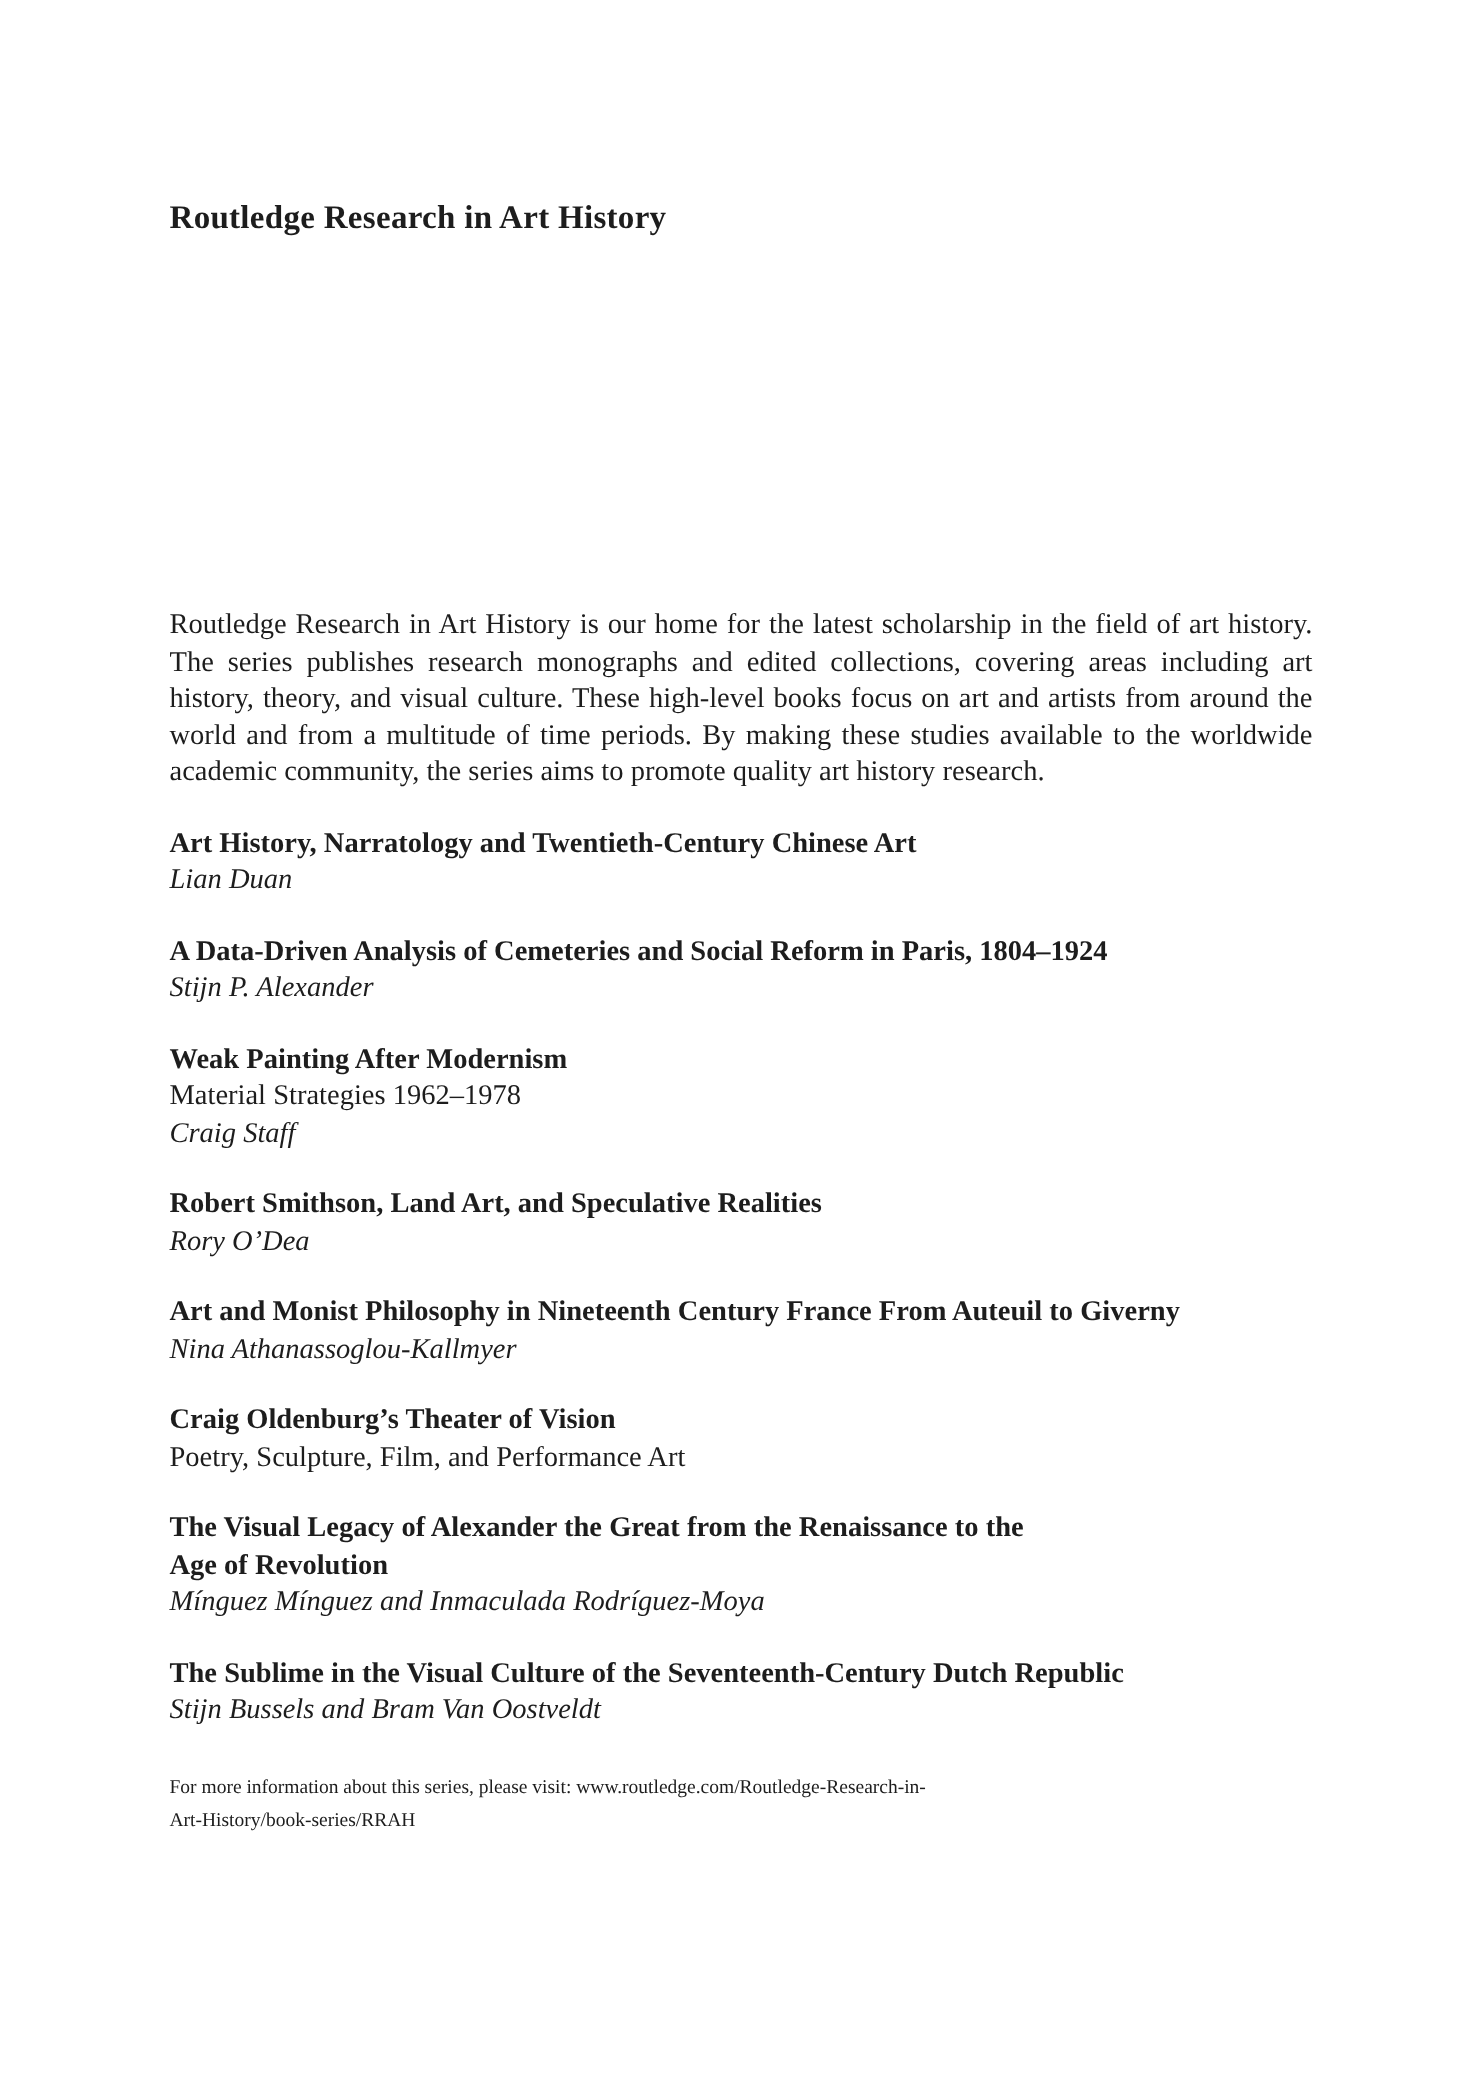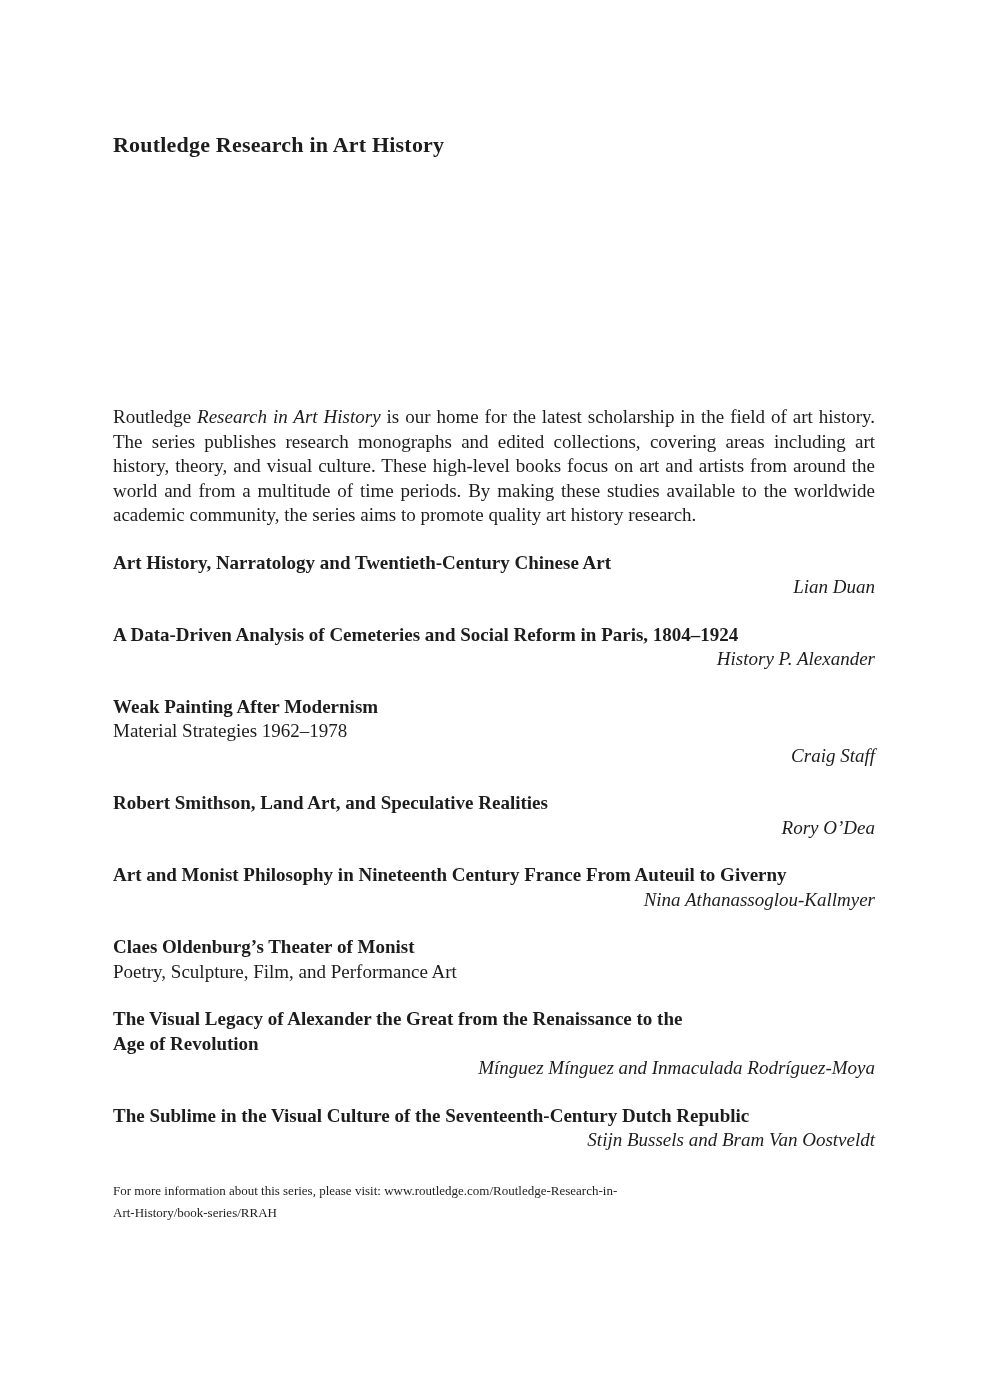--- a/index.html
+++ b/index.html
@@ -27,37 +27,35 @@
     font-weight: bold;
     letter-spacing: 0.2px;
   }
   .intro {
     margin: 247px 0 0 0;
     font-size: 19px;
     line-height: 24.5px;
     text-align: justify;
   }
   .intro .italic {
-    font-style: italic;
   }
   .book-entry {
     margin: 23px 0 0 0;
     font-size: 19px;
     line-height: 24.5px;
   }
   .book-title {
     font-weight: bold;
     white-space: pre-line;
   }
   .book-subtitle {
     font-weight: normal;
   }
   .book-author {
     font-style: italic;
-    text-align: right;
   }
   .page-footer {
     margin: 27px 0 0 0;
     font-size: 13px;
     line-height: 22px;
     white-space: pre-line;
   }
 </style>
 </head>
 <body>
@@ -68,41 +66,41 @@
 
   <p class="intro"><span>Routledge </span><span class="italic">Research in Art History</span><span> is our home for the latest scholarship in the field of art history. The series publishes research monographs and edited collections, covering areas including art history, theory, and visual culture. These high-level books focus on art and artists from around the world and from a multitude of time periods. By making these studies available to the worldwide academic community, the series aims to promote quality art history research.</span></p>
 
   <div class="book-entry">
     <div class="book-title">Art History, Narratology and Twentieth-Century Chinese Art</div>
     <div class="book-author">Lian Duan</div>
   </div>
 
   <div class="book-entry">
     <div class="book-title">A Data-Driven Analysis of Cemeteries and Social Reform in Paris, 1804–1924</div>
-    <div class="book-author">History P. Alexander</div>
+    <div class="book-author">Stijn P. Alexander</div>
   </div>
 
   <div class="book-entry">
     <div class="book-title">Weak Painting After Modernism</div>
     <div class="book-subtitle">Material Strategies 1962–1978</div>
     <div class="book-author">Craig Staff</div>
   </div>
 
   <div class="book-entry">
     <div class="book-title">Robert Smithson, Land Art, and Speculative Realities</div>
     <div class="book-author">Rory O’Dea</div>
   </div>
 
   <div class="book-entry">
     <div class="book-title">Art and Monist Philosophy in Nineteenth Century France From Auteuil to Giverny</div>
     <div class="book-author">Nina Athanassoglou-Kallmyer</div>
   </div>
 
   <div class="book-entry">
-    <div class="book-title">Claes Oldenburg’s Theater of Monist</div>
+    <div class="book-title">Craig Oldenburg’s Theater of Vision</div>
     <div class="book-subtitle">Poetry, Sculpture, Film, and Performance Art</div>
   </div>
 
   <div class="book-entry">
     <div class="book-title">The Visual Legacy of Alexander the Great from the Renaissance to the
 Age of Revolution</div>
     <div class="book-author">Mínguez Mínguez and Inmaculada Rodríguez-Moya</div>
   </div>
 
   <div class="book-entry">

